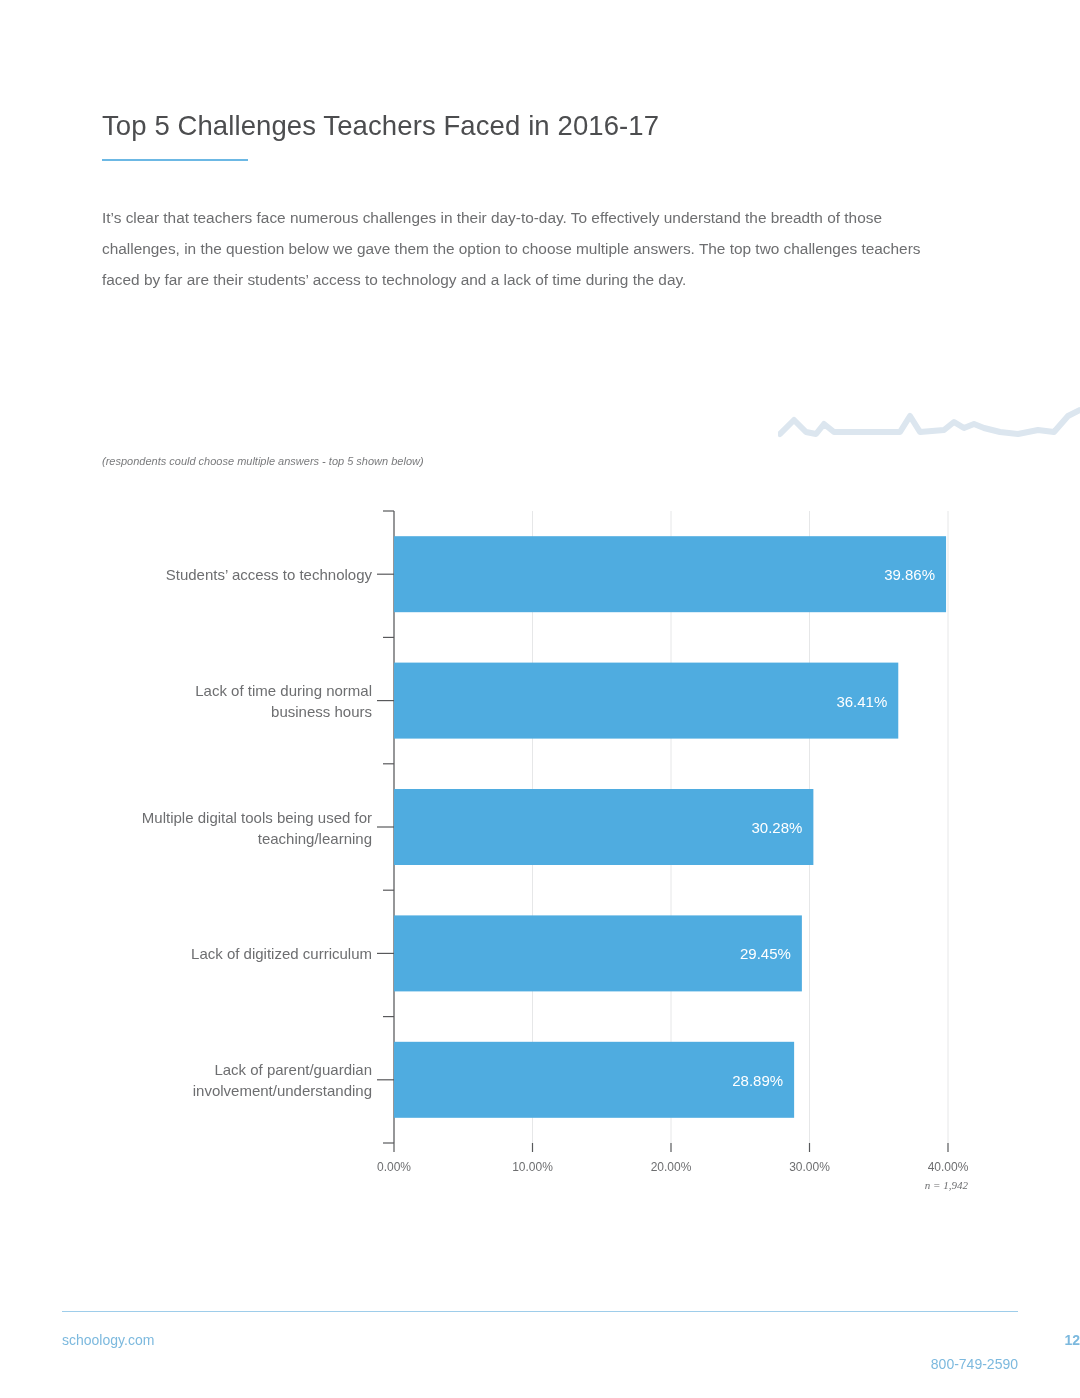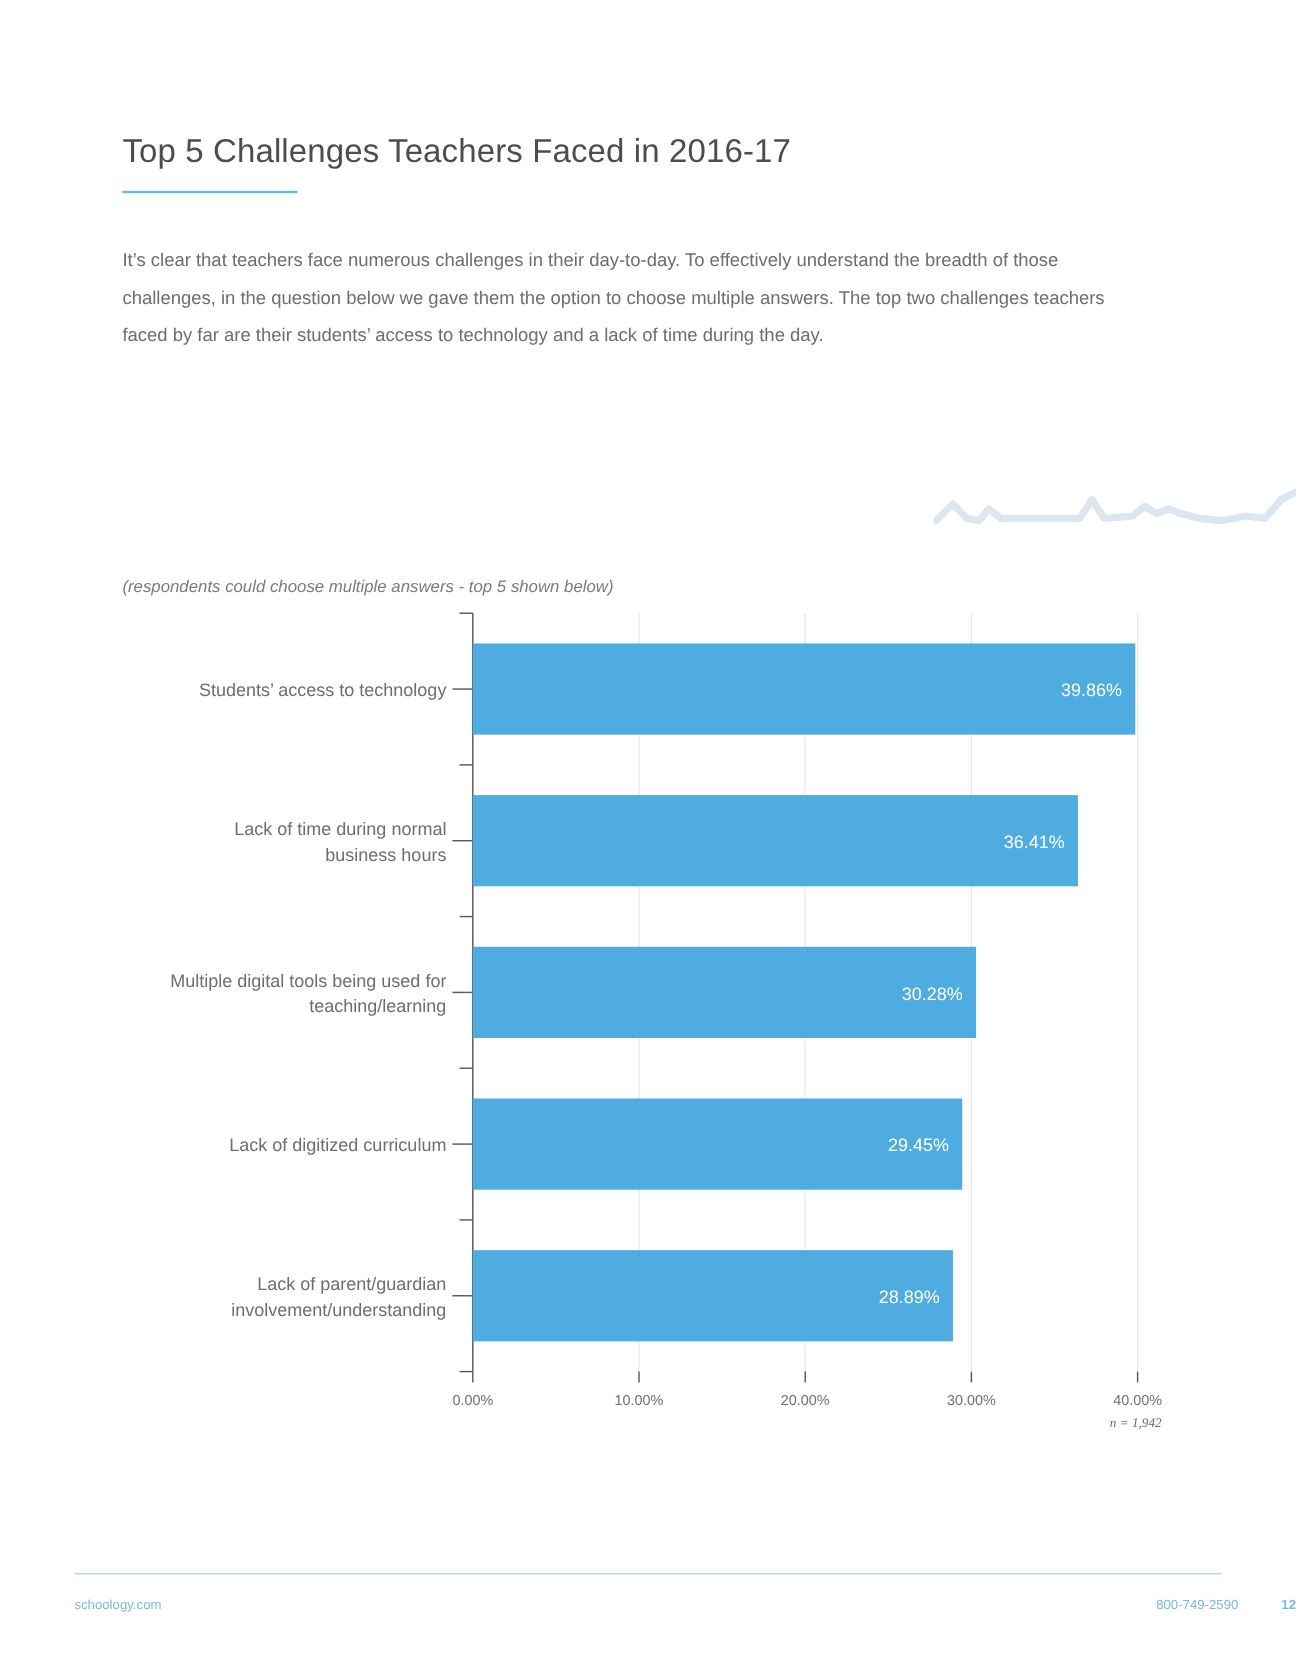--- a/index.html
+++ b/index.html
@@ -64,25 +64,24 @@
     top: 420px;
     font-size: 17.2px;
     font-style: italic;
     color: #6d6e70;
     white-space: nowrap;
   }
   .chart-subquestion {
     position: absolute;
     left: 102px;
     top: 455px;
-    font-size: 14px;
+    font-size: 11px;
     font-style: italic;
     color: #7a7b7d;
     white-space: nowrap;
-    margin-top: 25px;
   }
 
   
   .squiggle {
     position: absolute;
     left: 778px;
     top: 402px;
     width: 302px;
     height: 52px;
     pointer-events: none;
@@ -103,27 +102,27 @@
     position: absolute;
     left: 62px;
     top: 1311px;
     width: 956px;
     height: 1px;
     background: #9ecdea;
   }
   .footer-text {
     position: absolute;
     top: 1332px;
-    font-size: 11px;
+    font-size: 14px;
     color: #7cb9de;
     font-weight: 400;
   }
   .footer-left  { left: 62px; }
   .footer-center{ left: 0; width: 1080px; text-align: right; font-weight: bold; }
-  .footer-right { right: 48px; }
+  .footer-right { right: 62px; margin-top: 24px; }
 </style>
 </head>
 <body>
 
 <div class="page">
 
   <h1 class="doc-title">Top 5 Challenges Teachers Faced in 2016-17</h1>
 
   <div class="title-rule"></div>
 

